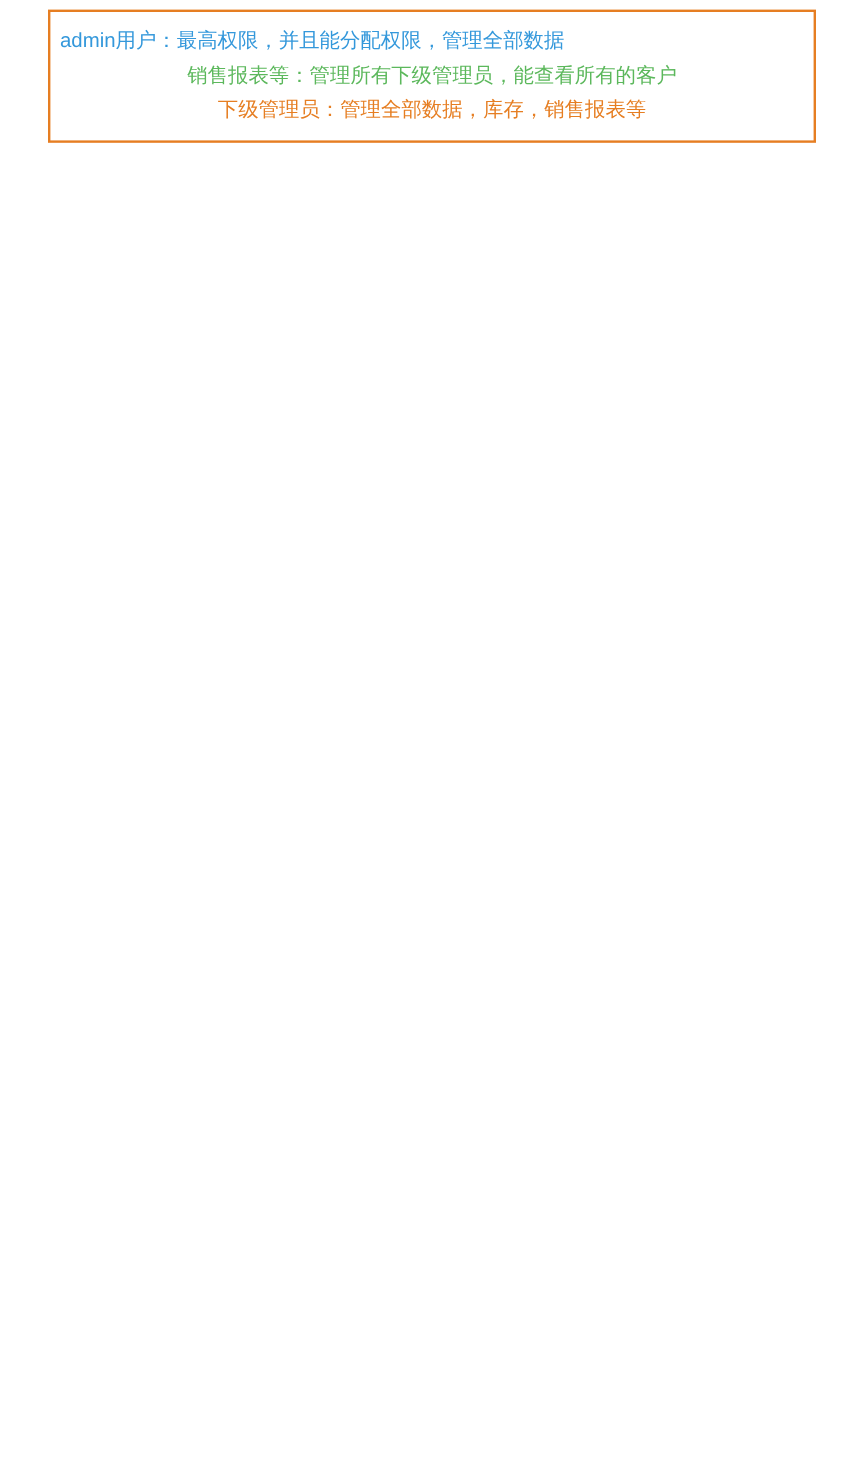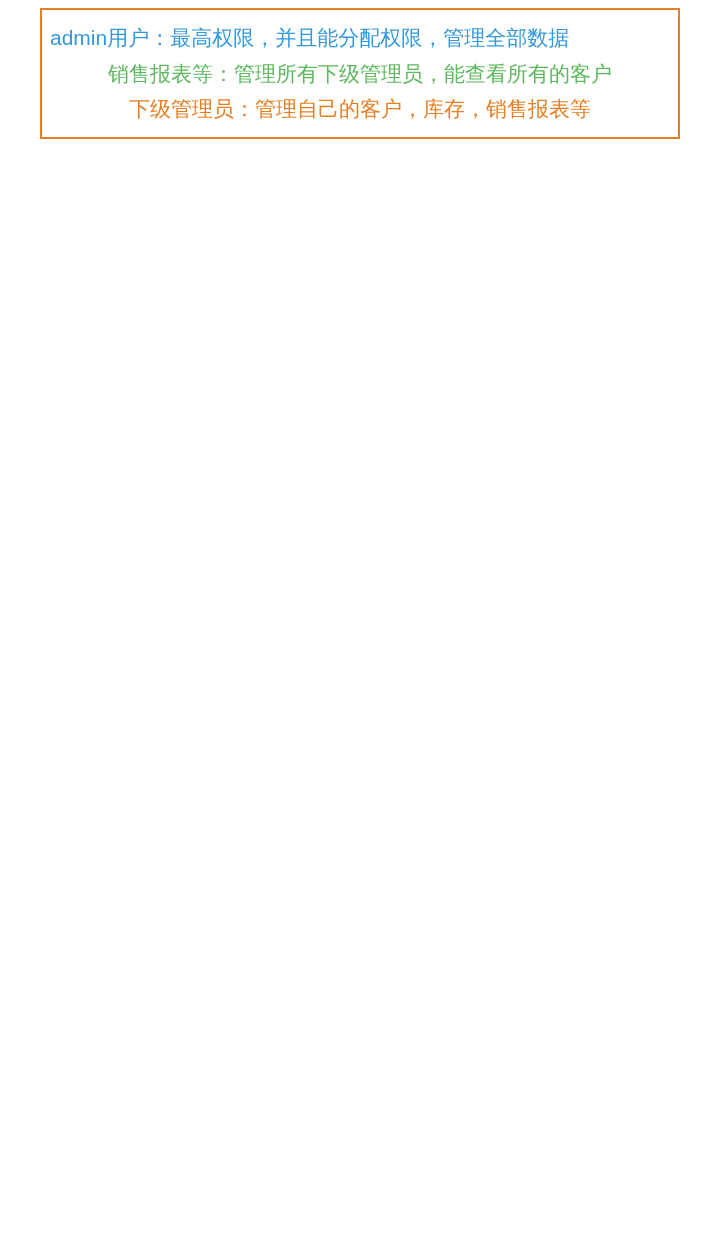--- a/index.html
+++ b/index.html
@@ -1,18 +1,18 @@
 <!DOCTYPE html>
 <html><head>
 <meta charset="utf-8">
 <style>
 * { box-sizing: border-box; margin: 0; padding: 0; }
 body { font-family: "Microsoft YaHei", Arial, sans-serif; background: #fff; width: 720px; position: relative; }
 
-.top-box { border: 2px solid #e67e22; margin: 8px 40px; padding: 10px 8px; line-height: 1.7; font-size: 21px; }
+.top-box { border: 2px solid #e67e22; margin: 8px 40px; padding: 10px 8px; line-height: 1.7; font-size: 17px; }
 .top-line1 { color: #3498db; }
 .top-line2 { color: #5cb85c; text-align: center; }
 .top-line3 { color: #e67e22; text-align: center; }
 
 .dots { position: absolute; left: 543px; top: 158px; }
 .dot { width: 12px; height: 12px; border-radius: 50%; background: #f39c12; margin: 8px 0; }
 
 .roles-label { position: absolute; left: 132px; top: 218px; border: 2px solid #3498db; color: #e74c3c; padding: 8px 14px; font-size: 18px; }
 .role-tab2 { position: absolute; left: 458px; top: 240px; background: #f39c12; color: #fff; padding: 6px 12px; font-size: 17px; }
 
@@ -40,21 +40,21 @@
 .tri { position: absolute; right: -2px; width: 0; height: 0; border-top: 7px solid transparent; border-bottom: 7px solid transparent; }
 
 .watermark { position: absolute; left: 205px; top: 590px; color: rgba(230,126,34,0.75); font-size: 19px; transform: rotate(16deg); pointer-events: none; line-height: 1.5; }
 </style>
 </head>
 <body>
 
 <div class="top-box">
   <div class="top-line1">admin用户：最高权限，并且能分配权限，管理全部数据</div>
   <div class="top-line2">销售报表等：管理所有下级管理员，能查看所有的客户</div>
-  <div class="top-line3">下级管理员：管理自己的客户，库存，销售报表等</div>
+  <div class="top-line3">下级管理员：管理全部数据，库存，销售报表等</div>
 </div>
 
 <div class="dots">
   <div class="dot"></div>
     <div class="dot"></div>
     <div class="dot"></div>
 </div>
 
 <div class="roles-label">各角色菜单权限</div>
 <div class="role-tab2">下级管理员(商户2)</div>

